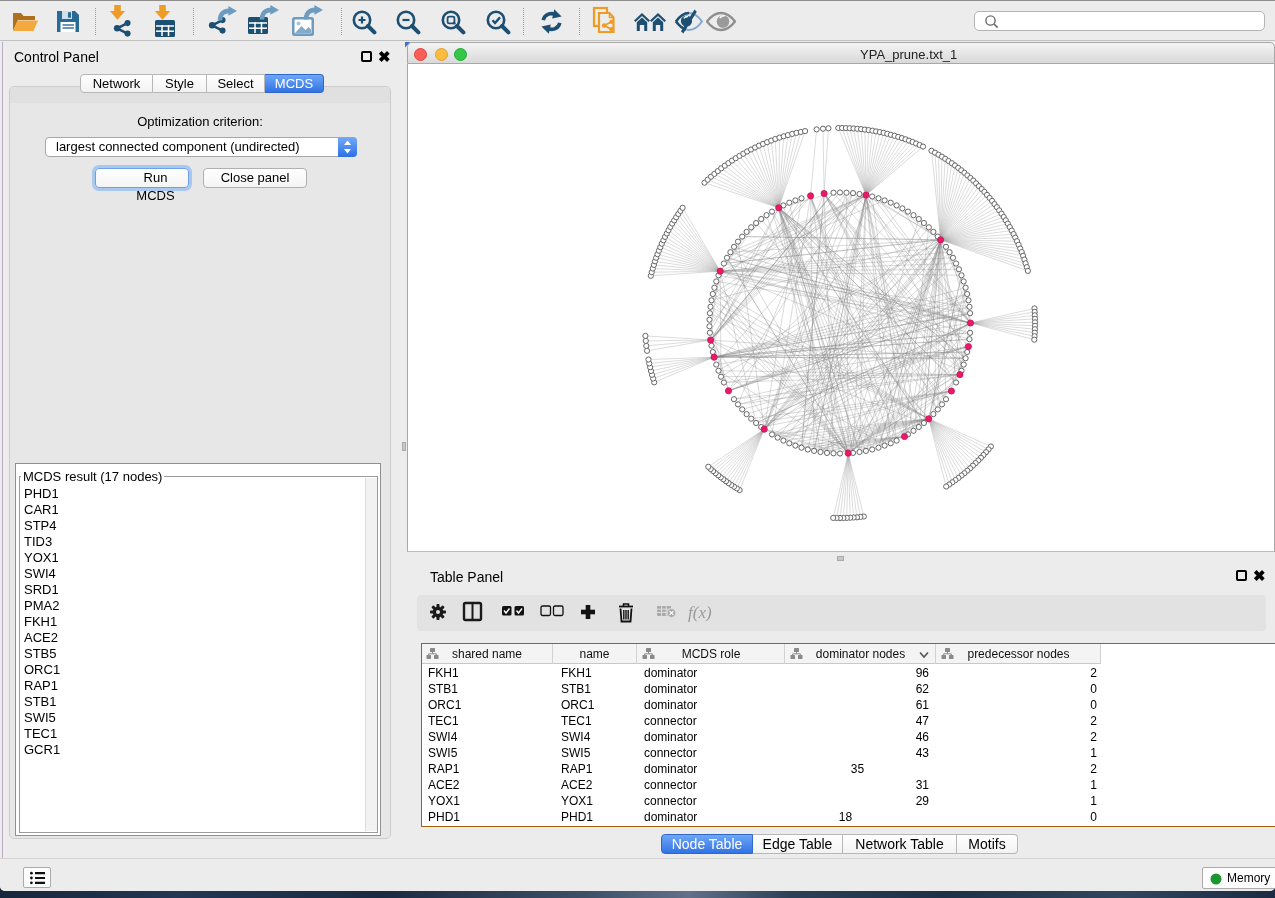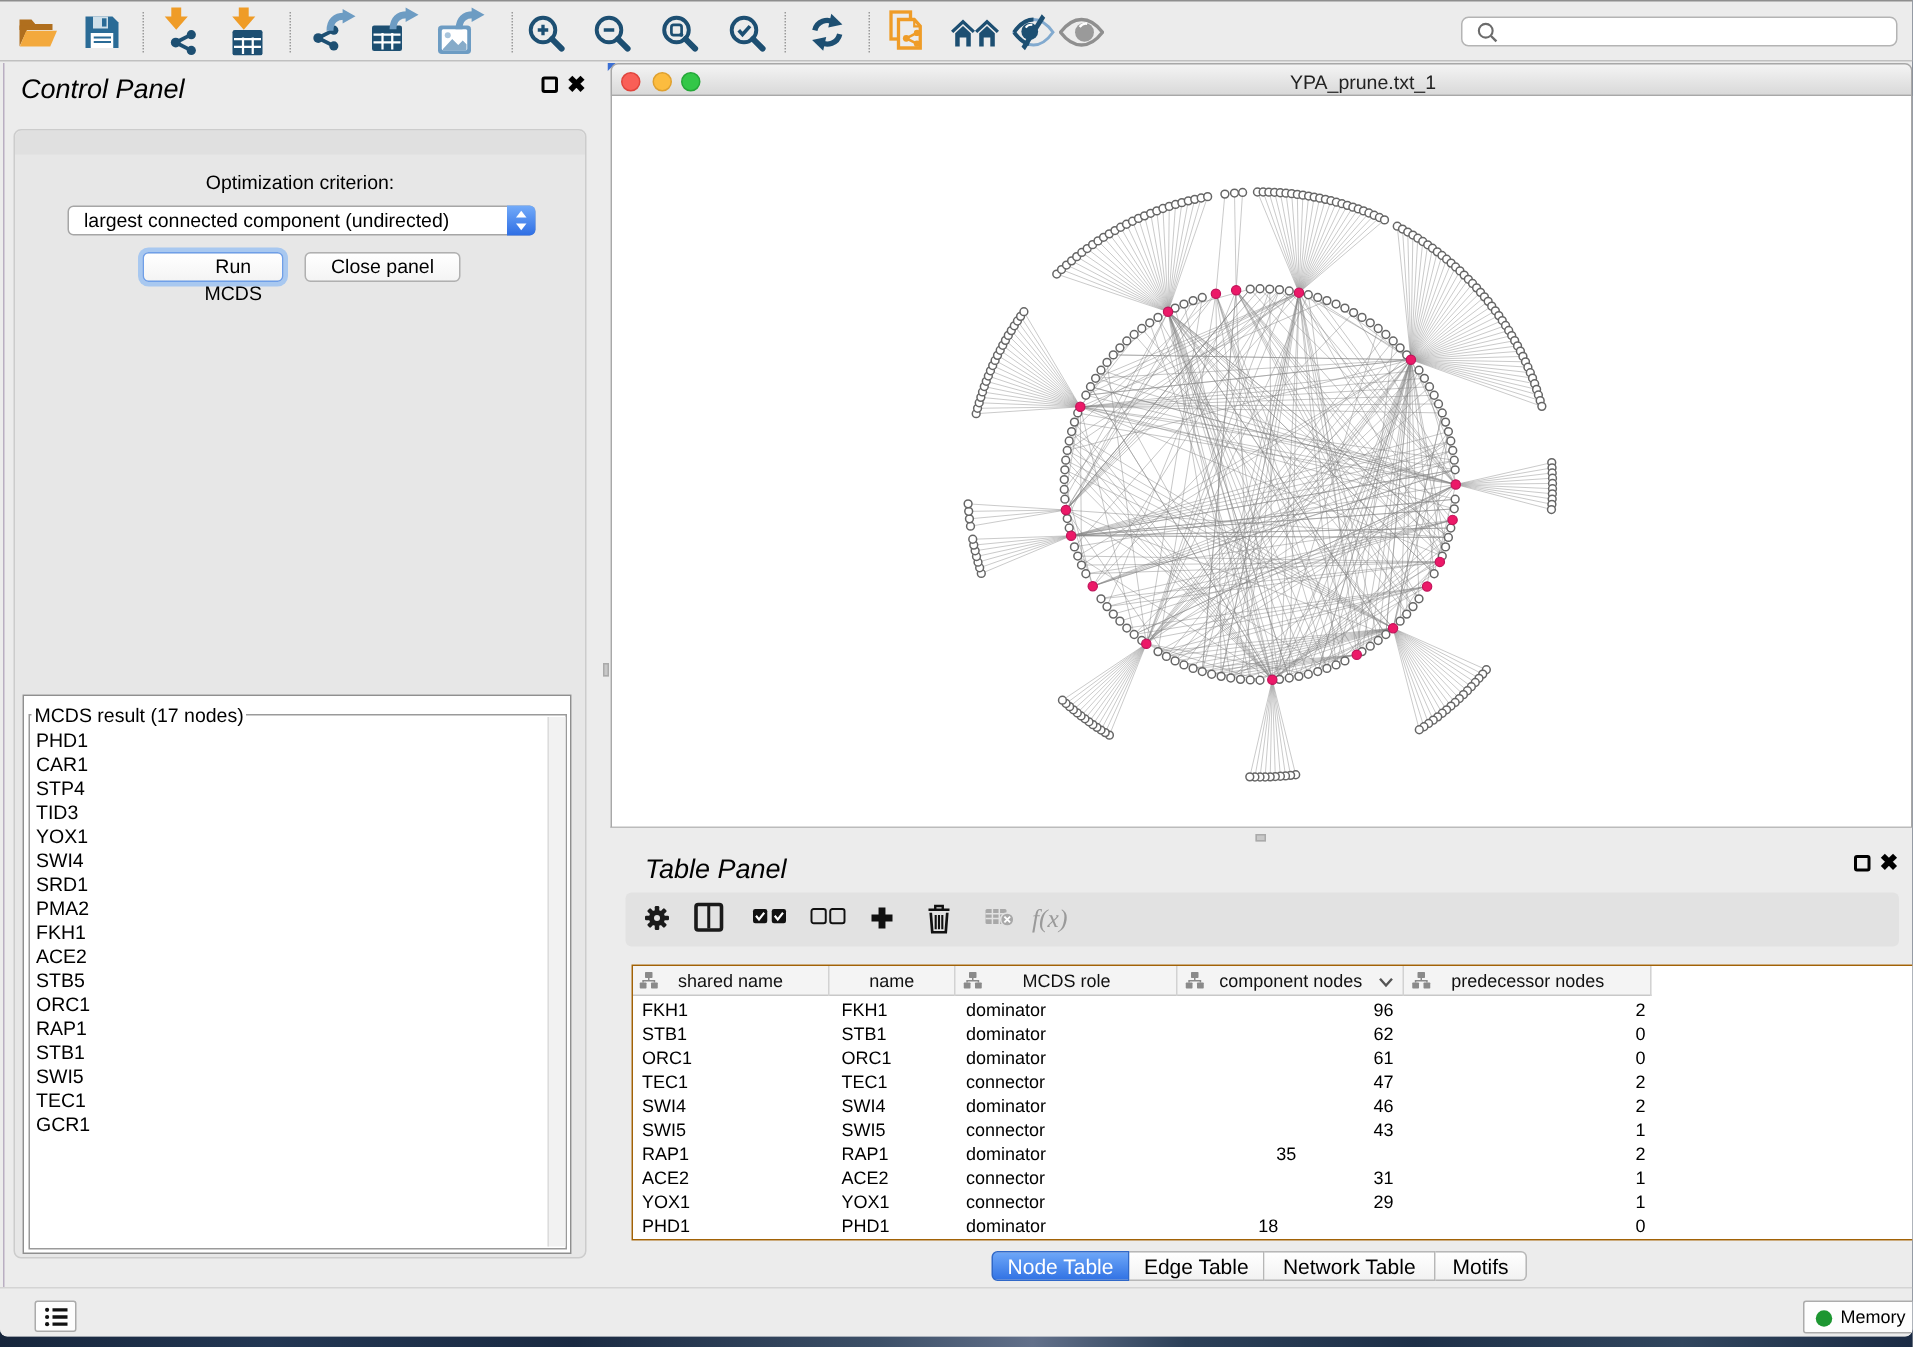--- a/index.html
+++ b/index.html
@@ -8,21 +8,21 @@
 .app{position:absolute;left:0;top:0;width:1275px;height:891px;background:#ececec;
  border-radius:0 0 5px 5px;overflow:hidden;}
 .toolbar{position:absolute;left:0;top:0;width:1275px;height:41px;background:#ececec;
  border-top:1px solid #8e8e8e;border-bottom:1px solid #c0c0c0;}
 .tsep{position:absolute;top:7px;width:0;height:27px;border-left:1px dotted #9a9a9a;}
 .ticon{position:absolute;top:7px;}
 .search{position:absolute;left:974px;top:10px;width:291px;height:20px;background:#fff;
  border:1px solid #b4b4b4;border-radius:5px;}
 .cpanel{position:absolute;left:0;top:42px;width:400px;height:816px;background:#ececec;}
 .cpanel-edge{position:absolute;left:2px;top:0;width:1px;height:816px;background:#b9aec2;}
-.ptitle{position:absolute;left:14px;top:7px;font-size:18px;color:#000;font-style:italic;}
+.ptitle{position:absolute;left:14px;top:7px;font-size:14px;color:#000;}
 .winbtn-sq{position:absolute;width:11px;height:11px;border:2px solid #000;border-radius:2px;}
 .winbtn-x{position:absolute;font-size:15px;font-weight:bold;color:#000;line-height:11px;}
 .tabs{position:absolute;left:80px;top:32px;height:19px;display:flex;z-index:3;}
 .tab{height:19px;line-height:18px;font-size:13px;color:#000;text-align:center;
  background:linear-gradient(#ffffff,#f2f2f2);border:1px solid #b7b7b7;border-left:none;padding:0 1px;}
 .tab.first{border-left:1px solid #b7b7b7;border-radius:4px 0 0 4px;}
 .tab.last{border-radius:0 4px 4px 0;}
 .tab.sel{background:linear-gradient(#6ea7f8,#3273e4);color:#fff;border-color:#3068c8;}
 .tabpane{position:absolute;left:9px;top:44px;width:382px;height:753px;background:#e7e7e7;
  border:1px solid #cccccc;border-radius:5px;}
@@ -230,20 +230,26 @@
           <circle cx="7.5" cy="7.5" r="4.6" fill="none" stroke="#6b6b6b" stroke-width="1.4"></circle>
           <line x1="11" y1="11" x2="14.6" y2="14.6" stroke="#6b6b6b" stroke-width="1.6"></line>
         </svg>
       </div>
     </div>
     <div class="cpanel">
       <div class="cpanel-edge"></div>
       <div class="ptitle">Control Panel</div>
       <div class="winbtn-sq" style="left:361px;top:9px"></div>
       <div class="winbtn-x" style="left:378px;top:9px">✖</div>
+      <div class="tabs">
+        <div class="tab first" style="width:73px">Network</div>
+        <div class="tab" style="width:54px">Style</div>
+        <div class="tab" style="width:58px">Select</div>
+        <div class="tab last sel" style="width:59px">MCDS</div>
+      </div>
       <div class="tabpane">
         <div class="tabpane-top"></div>
       </div>
       <div class="optlabel">Optimization criterion:</div>
       <div class="dropdown">largest connected component (undirected)<div class="dd-btn"><svg width="19" height="20" viewBox="0 0 19 20">
             <path d="M9.5 3.5 L13 8 H6 z" fill="#fff"></path>
             <path d="M9.5 16.5 L13 12 H6 z" fill="#fff"></path>
           </svg></div></div>
       <div class="btn focus" style="left:95px;top:126px;width:94px">Run MCDS</div>
       <div class="btn" style="left:203px;top:126px;width:104px">Close panel</div>
@@ -1128,21 +1134,21 @@
             <svg width="13" height="13" viewBox="0 0 13 13" style="position:absolute;left:4px;top:3px">
               <g fill="#8a8a8a">
                 <rect x="4" y="1" width="5" height="4" rx="0.5"></rect>
                 <rect x="0.5" y="8" width="4.5" height="4" rx="0.5"></rect>
                 <rect x="8" y="8" width="4.5" height="4" rx="0.5"></rect>
               </g>
               <g stroke="#8a8a8a" stroke-width="1" fill="none">
                 <path d="M6.5 5 V6.8 M2.7 8 V6.8 H10.3 V8"></path>
               </g>
             </svg>
-            <div class="thlabel">component nodes</div>
+            <div class="thlabel">dominator nodes</div>
           </div>
           <div class="thcell" style="left:515px;width:164px">
             <svg width="13" height="13" viewBox="0 0 13 13" style="position:absolute;left:4px;top:3px">
               <g fill="#8a8a8a">
                 <rect x="4" y="1" width="5" height="4" rx="0.5"></rect>
                 <rect x="0.5" y="8" width="4.5" height="4" rx="0.5"></rect>
                 <rect x="8" y="8" width="4.5" height="4" rx="0.5"></rect>
               </g>
               <g stroke="#8a8a8a" stroke-width="1" fill="none">
                 <path d="M6.5 5 V6.8 M2.7 8 V6.8 H10.3 V8"></path>

